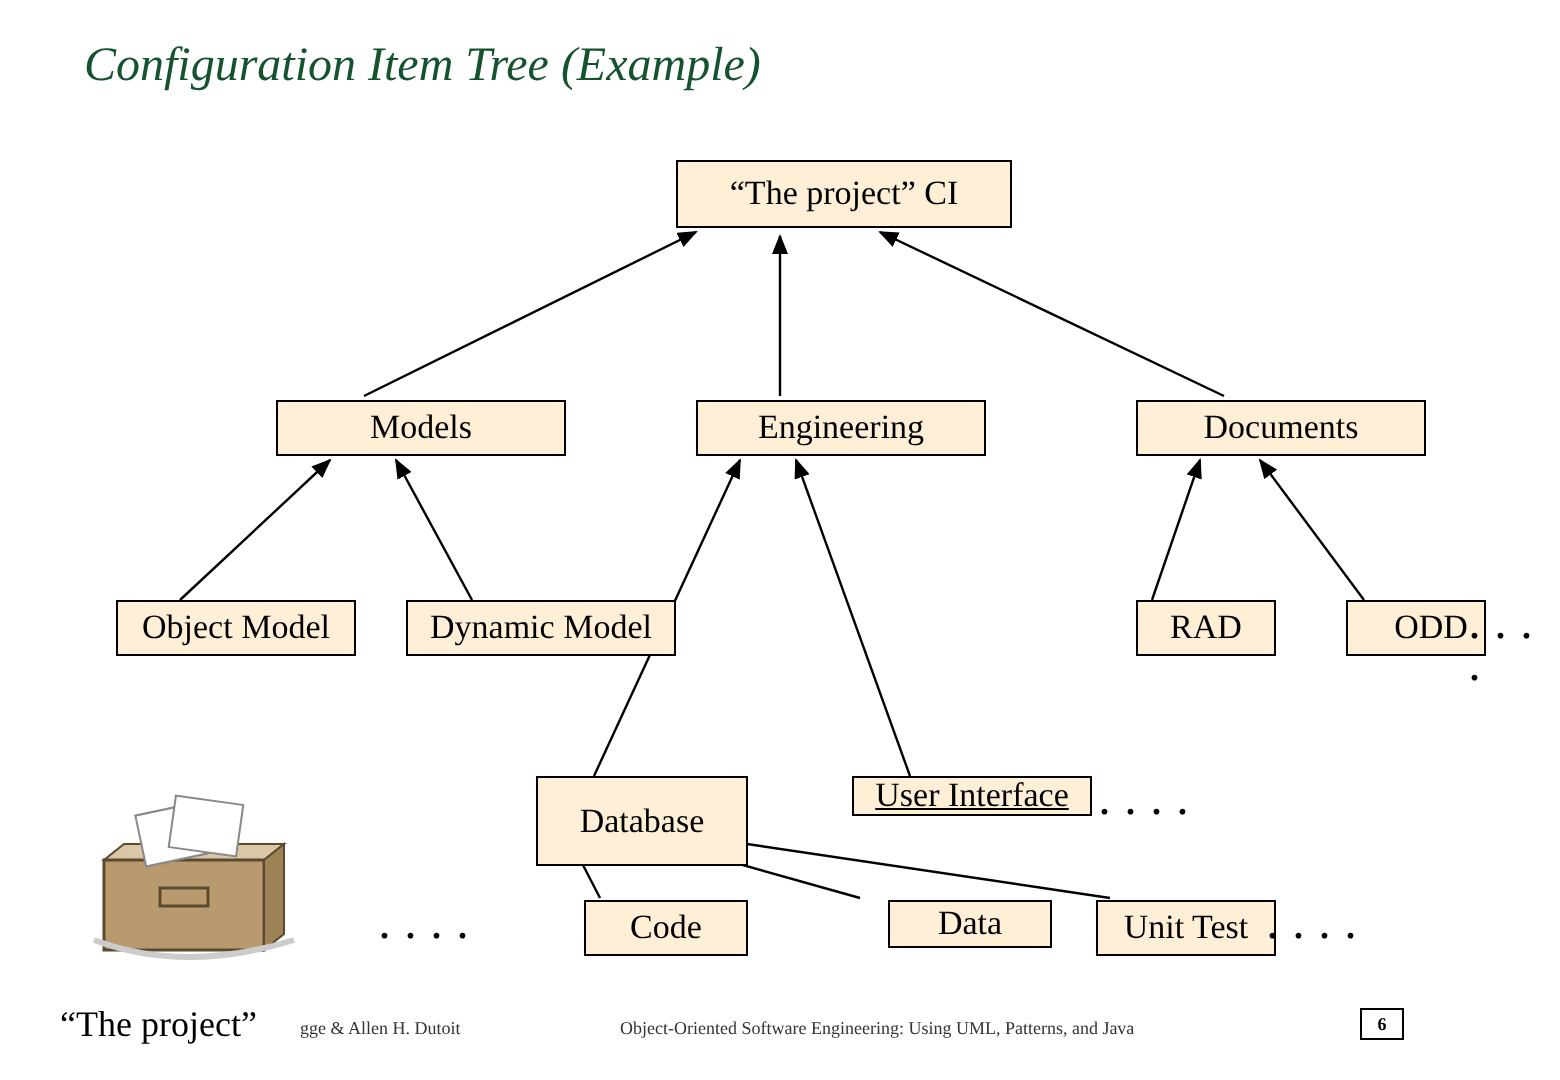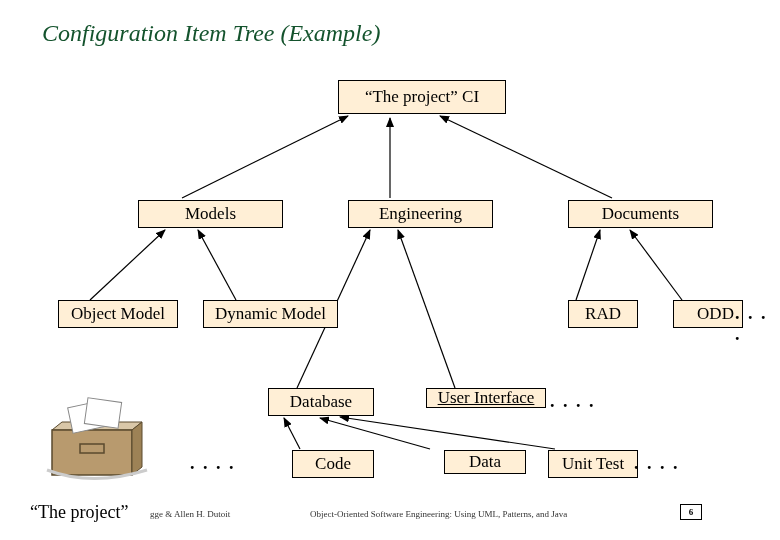--- a/index.html
+++ b/index.html
@@ -111,21 +111,21 @@
 <div class="node" style="left:320px; top:200px; width:145px; height:28px;">Engineering</div>
 <div class="node" style="left:540px; top:200px; width:145px; height:28px;">Documents</div>
 
 <div class="node" style="left:30px;  top:300px; width:120px; height:28px;">Object Model</div>
 <div class="node" style="left:175px; top:300px; width:135px; height:28px;">Dynamic Model</div>
 
 <div class="node" style="left:540px; top:300px; width:70px; height:28px;">RAD</div>
 <div class="node" style="left:645px; top:300px; width:70px; height:28px;padding-left:25px;">ODD</div>
 <div class="dots" style="left:735px; top:303px;">. . . .</div>
 
-<div class="node" style="left:240px; top:388px; width:106px; height:28px;">Database</div>
+<div class="node" style="left:240px; top:388px; width:106px; height:45px;">Database</div>
 <div class="node" style="left:398px; top:388px; width:120px; height:20px;text-decoration:underline;">User Interface</div>
 <div class="dots" style="left:550px; top:391px;">. . . .</div>
 
 <div class="dots" style="left:190px; top:453px;">. . . .</div>
 <div class="node" style="left:264px; top:450px; width:82px; height:28px;">Code</div>
 <div class="node" style="left:416px; top:450px; width:82px; height:24px;">Data</div>
 <div class="node" style="left:520px; top:450px; width:90px; height:28px;">Unit Test</div>
 <div class="dots" style="left:634px; top:453px;">. . . .</div>
 
 <div class="box-icon" style="left:42px; top:392px;">

